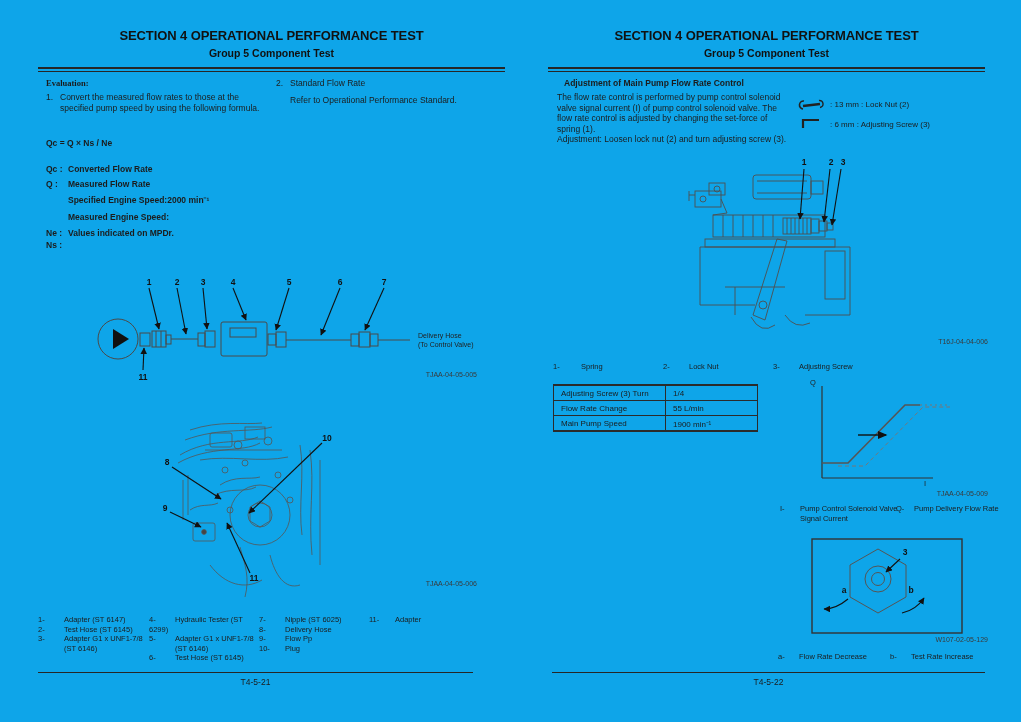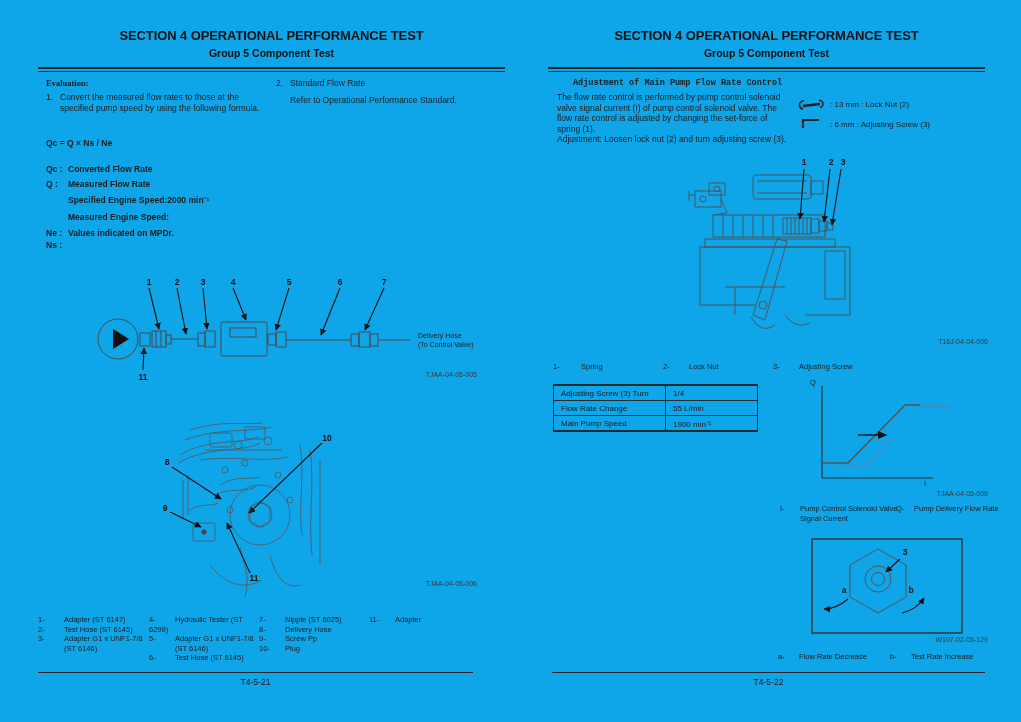--- a/index.html
+++ b/index.html
@@ -173,39 +173,39 @@
     </div>
     <div class="abs s75" style="left:149px;top:615px;width:110px;">
       <div class="pl-ent"><span class="pl-num">4-</span><span>Hydraulic Tester (ST 6299)</span></div>
       <div class="pl-ent"><span class="pl-num">5-</span><span>Adapter G1 x UNF1-7/8</span></div>
       <div class="pl-ent pl-wrap">(ST 6146)</div>
       <div class="pl-ent"><span class="pl-num">6-</span><span>Test Hose (ST 6145)</span></div>
     </div>
     <div class="abs s75" style="left:259px;top:615px;width:100px;">
       <div class="pl-ent"><span class="pl-num">7-</span><span>Nipple (ST 6025)</span></div>
       <div class="pl-ent"><span class="pl-num">8-</span><span>Delivery Hose</span></div>
-      <div class="pl-ent"><span class="pl-num">9-</span><span>Screw Pp</span></div>
+      <div class="pl-ent"><span class="pl-num">9-</span><span>Flow Pp</span></div>
       <div class="pl-ent"><span class="pl-num">10-</span><span>Plug</span></div>
     </div>
     <div class="abs s75" style="left:369px;top:615px;width:100px;">
       <div class="pl-ent"><span class="pl-num">11-</span><span>Adapter</span></div>
     </div>
 
     <div class="abs rule1" style="left:38px;top:672px;width:435px;"></div>
     <div class="abs s85" style="left:38px;top:677px;width:435px;text-align:center;">T4-5-21</div>
   </div>
 
   <div class="abs" style="left:510px;top:0;width:511px;height:722px;">
     <div class="abs hdr" style="left:38px;top:28px;width:437px;">
       <div class="title">SECTION 4 OPERATIONAL PERFORMANCE TEST</div>
       <div class="subtitle">Group 5 Component Test</div>
     </div>
     <div class="abs rule2" style="left:38px;top:67px;width:437px;"></div>
 
-    <div class="abs s85 b" style="left:63px;top:78px;font-family:Liberation Mono, monospace;">Adjustment of Main Pump Flow Rate Control</div>
+    <div class="abs s85 b" style="left:54px;top:78px;">Adjustment of Main Pump Flow Rate Control</div>
     <div class="abs s85" style="left:47px;top:92px;width:232px;">
       <div>The flow rate control is performed by pump control solenoid valve signal current (I) of pump control solenoid valve. The flow rate control is adjusted by changing the set-force of spring (1).</div>
       <div>Adjustment: Loosen lock nut (2) and turn adjusting screw (3).</div>
     </div>
 
     <svg class="abs" style="left:288px;top:99px;" width="28" height="12" viewBox="0 0 28 12">
       <line x1="5" y1="7" x2="22" y2="5" stroke="#222" stroke-width="2.4"></line>
       <path d="M6,2 a4,4 0 1,0 -1,8" fill="none" stroke="#222" stroke-width="1.6"></path>
       <path d="M21,1.5 a3.2,3.2 0 1,1 1,7" fill="none" stroke="#222" stroke-width="1.4"></path>
     </svg>

